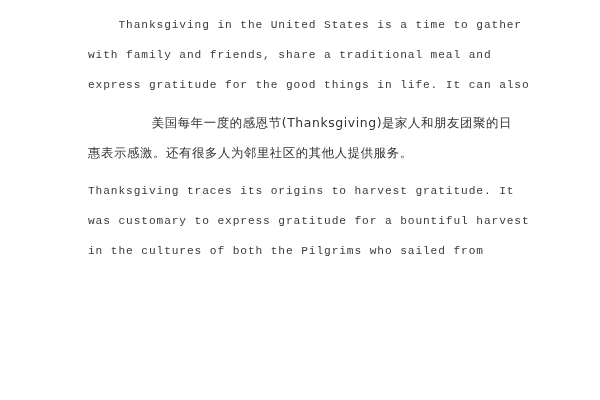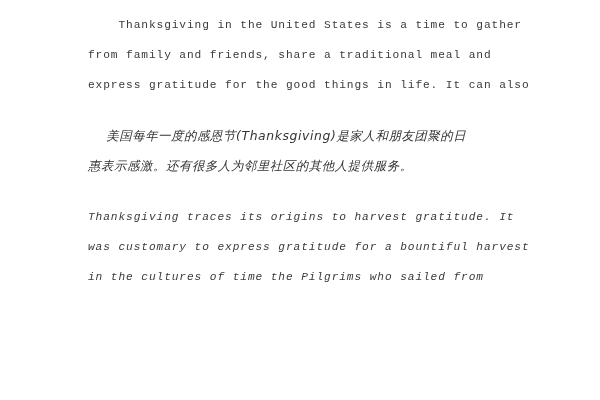--- a/index.html
+++ b/index.html
@@ -20,65 +20,65 @@
     background: #ffffff;
     box-sizing: border-box;
     padding: 10px 88px 0 88px;
     overflow: hidden;
   }
   .para {
     margin: 0 0 0 0;
     color: #2b2b2b;
   }
   .para + .para {
-    margin-top: 21px;
-    font-style: italic;
+    margin-top: 8px;
   }
   .line {
     font-family: "Liberation Mono", monospace;
     font-size: 11.2px;
     line-height: 30px;
     letter-spacing: 0.9px;
     white-space: pre;
     color: #3a3a3a;
   }
   .line.cjk {
     font-family: "DejaVu Sans", sans-serif;
     font-size: 12.4px;
     letter-spacing: 0.6px;
     color: #333333;
   }
   .line.indent {
     text-indent: 0;
+    text-align: right;
   }
   .clip-bottom {
     position: absolute;
     left: 0;
     right: 0;
     bottom: 0;
     height: 6px;
     background: #ffffff;
   }
 </style>
 </head>
 <body>
 
 <div class="page">
 
   <div class="para">
     <div class="line indent">    Thanksgiving in the United States is a time to gather</div>
-    <div class="line">from family and friends, share a traditional meal and</div>
+    <div class="line">with family and friends, share a traditional meal and</div>
     <div class="line">express gratitude for the good things in life. It can also</div>
   </div>
 
   <div class="para">
     <div class="line cjk indent">    美国每年一度的感恩节(Thanksgiving)是家人和朋友团聚的日</div>
     <div class="line cjk">惠表示感激。还有很多人为邻里社区的其他人提供服务。</div>
   </div>
 
   <div class="para">
     <div class="line">Thanksgiving traces its origins to harvest gratitude. It</div>
     <div class="line">was customary to express gratitude for a bountiful harvest</div>
-    <div class="line">in the cultures of time the Pilgrims who sailed from</div>
+    <div class="line">in the cultures of both the Pilgrims who sailed from</div>
   </div>
 
   <div class="clip-bottom"></div>
 </div>
 
 </body></html>

